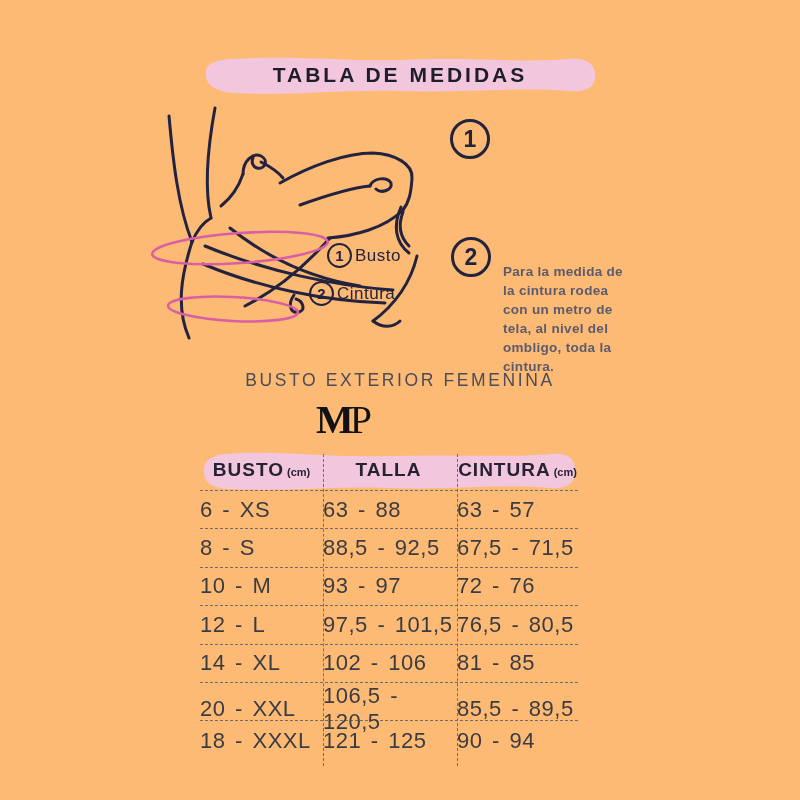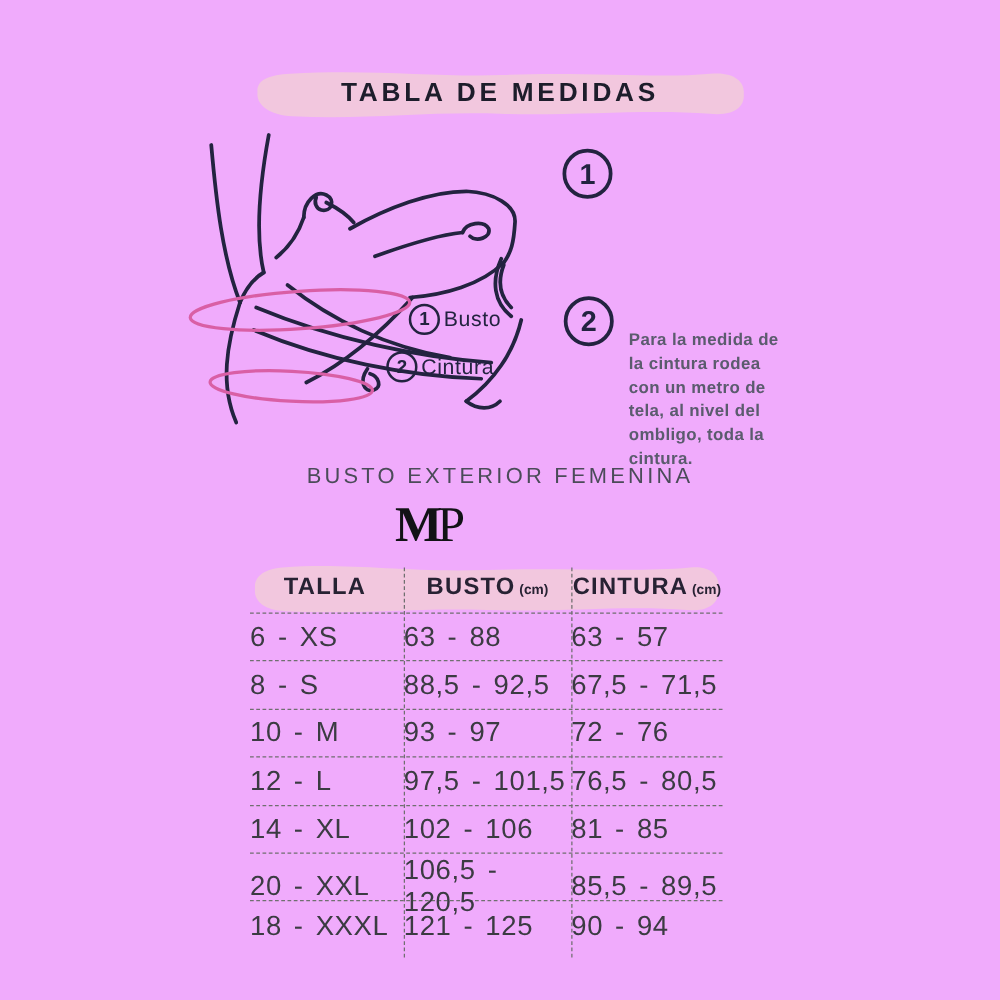--- a/index.html
+++ b/index.html
@@ -7,21 +7,21 @@
     --pink-line:#d95fa5;
     --navy:#232340;
     --ink:#1d1d2b;
     --gray-text:#5b5b6e;
     --table-text:#3b3b42;
     --dash:#6f6f6f;
   }
   *{margin:0;padding:0;box-sizing:border-box;}
   html,body{width:800px;height:800px;background:#fff;}
   body{font-family:"Liberation Sans", sans-serif;color:var(--ink);}
-  #canvas{position:relative;width:800px;height:800px;background:#f0abfc;overflow:hidden;}
+  #canvas{position:relative;width:800px;height:800px;background:#fdba74;overflow:hidden;}
 
   
   .title-wrap{position:absolute;left:202px;top:55px;width:396px;height:40px;}
   .title-wrap svg{position:absolute;inset:0;width:100%;height:100%;}
   .title-text{position:relative;z-index:1;display:block;text-align:center;line-height:40px;
     font-size:21px;font-weight:bold;letter-spacing:3px;color:var(--ink);}
 
   
   .figure{position:absolute;left:145px;top:106px;width:300px;height:248px;}
 
@@ -131,22 +131,22 @@
   <div class="section-title">BUSTO EXTERIOR FEMENINA</div>
   <div class="brand">
     <span class="m">M</span><span class="p">P</span>
   </div>
 
   <div class="size-table">
     <div class="tbl-header">
       <svg viewBox="0 0 378 40" preserveAspectRatio="none">
         <path fill="var(--pink-blob)" d="M 26,4 C 80,0 120,8 189,6 C 250,4 310,8 352,4 C 370,2 376,12 375,21 C 376,31 368,40 350,38 C 300,34 250,40 190,38 C 130,36 85,42 28,39 C 10,38 3,30 4,21 C 3,11 12,5 26,4 Z"></path>
       </svg>
+      <div class="th"><span>BUSTO</span><span class="unit">(cm)</span></div>
       <div class="th"><span>TALLA</span><span class="unit"></span></div>
-      <div class="th"><span>BUSTO</span><span class="unit">(cm)</span></div>
       <div class="th"><span>CINTURA</span><span class="unit">(cm)</span></div>
     </div>
 
     <div class="tbl-rows">
       <div class="tbl-row">
         <div class="cell">6 - XS</div>
         <div class="cell">63 - 88</div>
         <div class="cell">63 - 57</div>
       </div>
       <div class="tbl-row">

